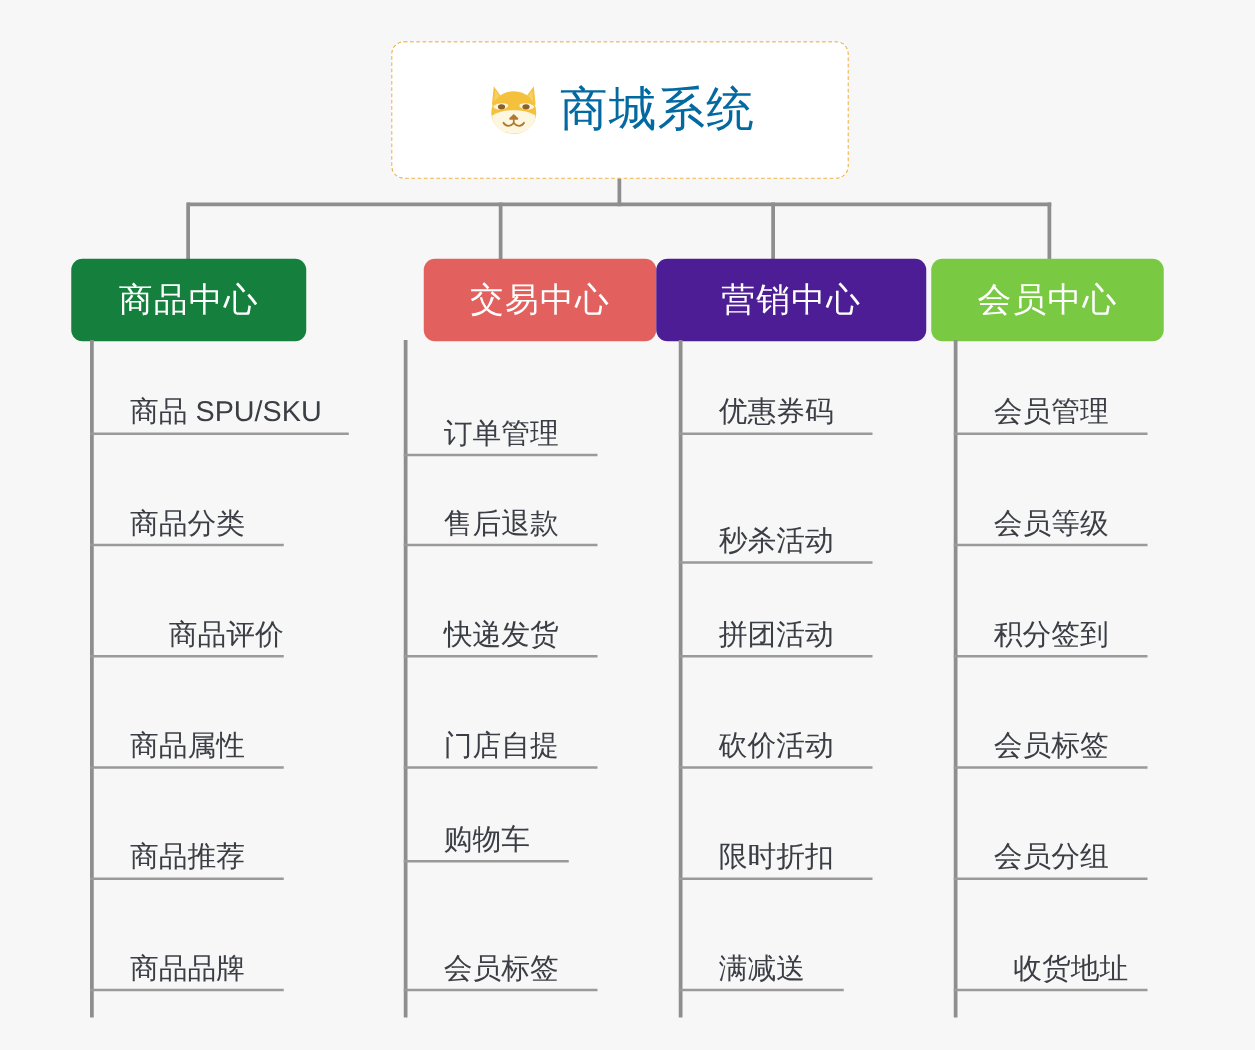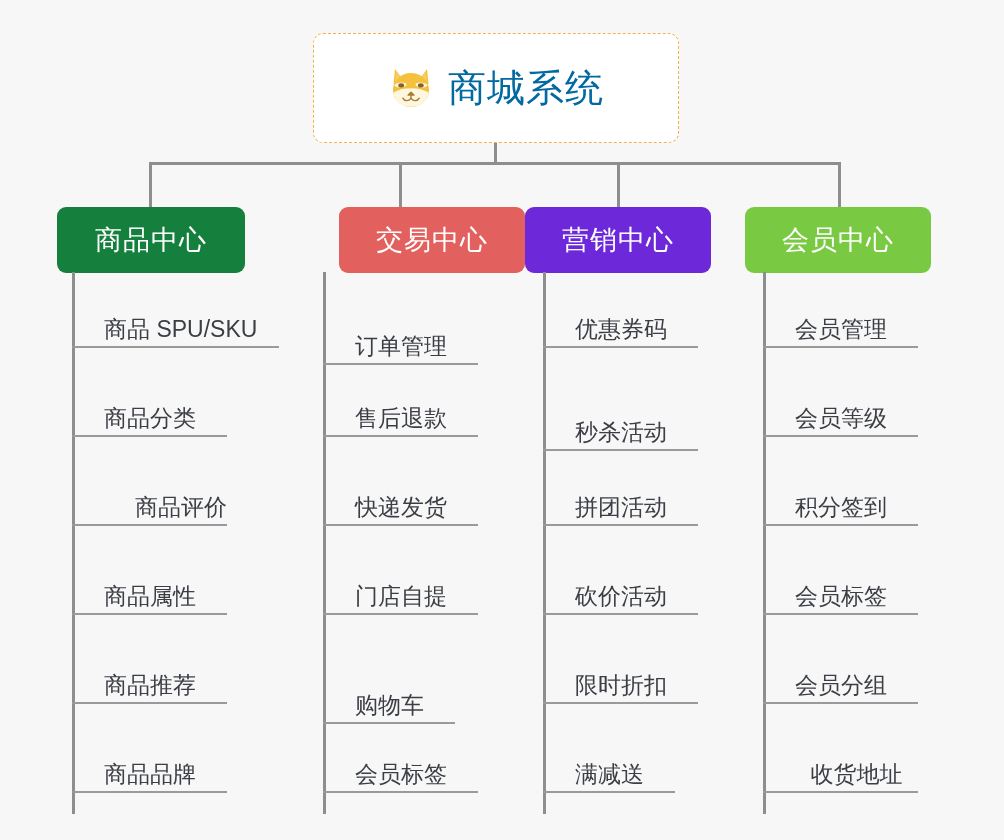--- a/index.html
+++ b/index.html
@@ -136,21 +136,21 @@
   <div class="line line-v" style="left:399px; top:162px; height:46px;"></div>
   <div class="line line-v" style="left:617px; top:162px; height:46px;"></div>
   <div class="line line-v" style="left:838px; top:162px; height:46px;"></div>
 
   <div class="cat-header" style="left:57px; top:207px; width:188px; background:#15803d;">
     <span>商品中心</span>
   </div>
   <div class="cat-header" style="left:307px; top:207px; width:186px; background:#e2605d;margin-left:32px;">
     <span>交易中心</span>
   </div>
-  <div class="cat-header" style="left:525px; top:207px; width:186px; background:#6d28d9;">
+  <div class="cat-header" style="left:525px; top:207px; width:216px; background:#4c1d95;">
     <span>营销中心</span>
   </div>
   <div class="cat-header" style="left:745px; top:207px; width:186px; background:#7ac943;">
     <span>会员中心</span>
   </div>
 
   <div class="column" style="left:72px;">
     <div class="spine" style="height:542px;"></div>
     <div class="leaf" style="top:0px;   width:207px;">
         <span class="leaf-label">商品 SPU/SKU</span>
@@ -179,21 +179,21 @@
       </div>
     <div class="leaf" style="top:89px;  width:155px;">
         <span class="leaf-label">售后退款</span>
       </div>
     <div class="leaf" style="top:178px; width:155px;">
         <span class="leaf-label">快递发货</span>
       </div>
     <div class="leaf" style="top:267px; width:155px;">
         <span class="leaf-label">门店自提</span>
       </div>
-    <div class="leaf" style="top:376px; width:132px;">
+    <div class="leaf" style="top:342px; width:132px;">
         <span class="leaf-label">购物车</span>
       </div>
     <div class="leaf" style="top:445px; width:155px;">
         <span class="leaf-label">会员标签</span>
       </div>
   </div>
 
   <div class="column" style="left:543px;">
     <div class="spine" style="height:542px;"></div>
     <div class="leaf" style="top:0px;   width:155px;">

